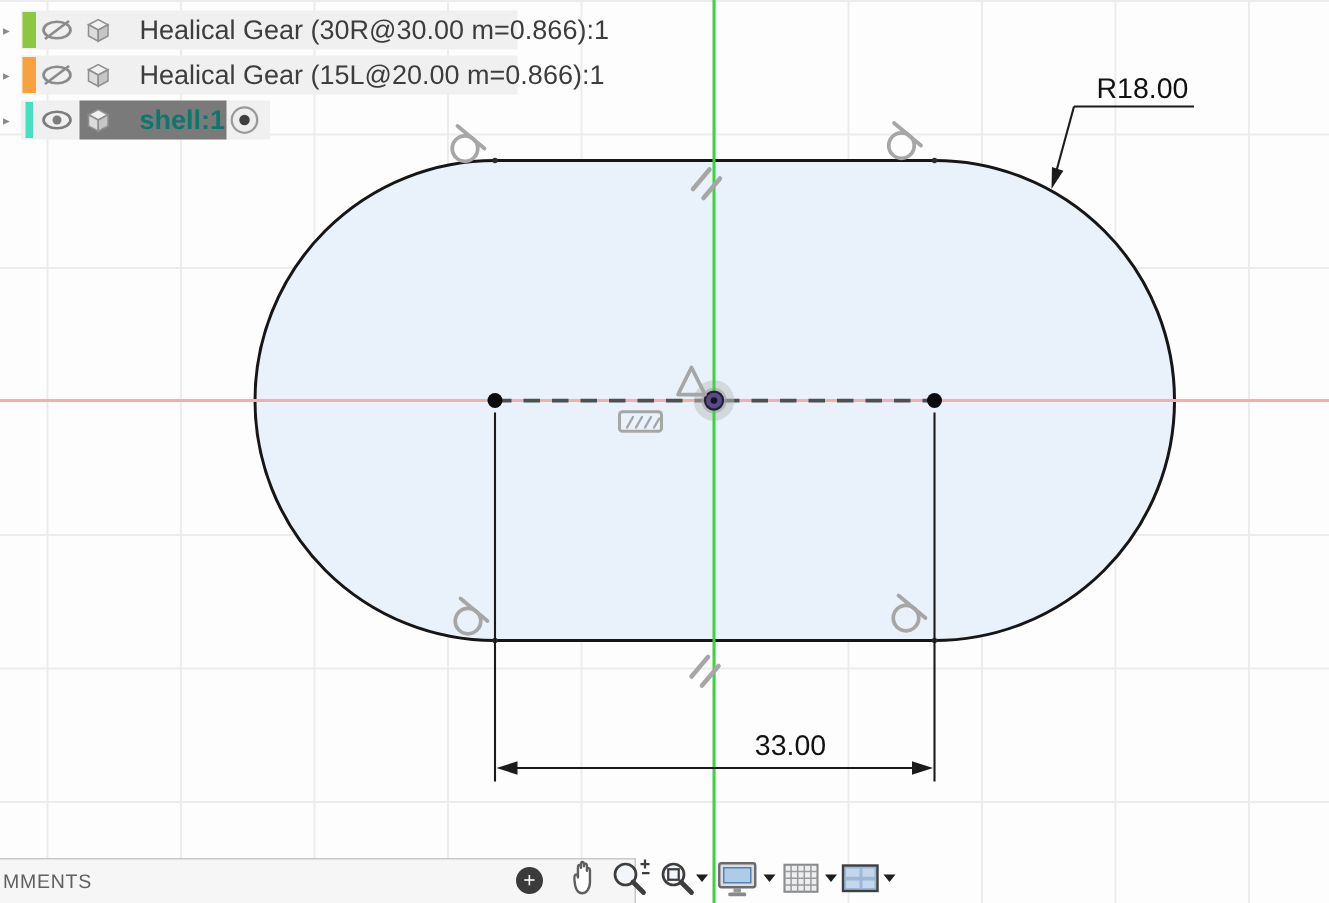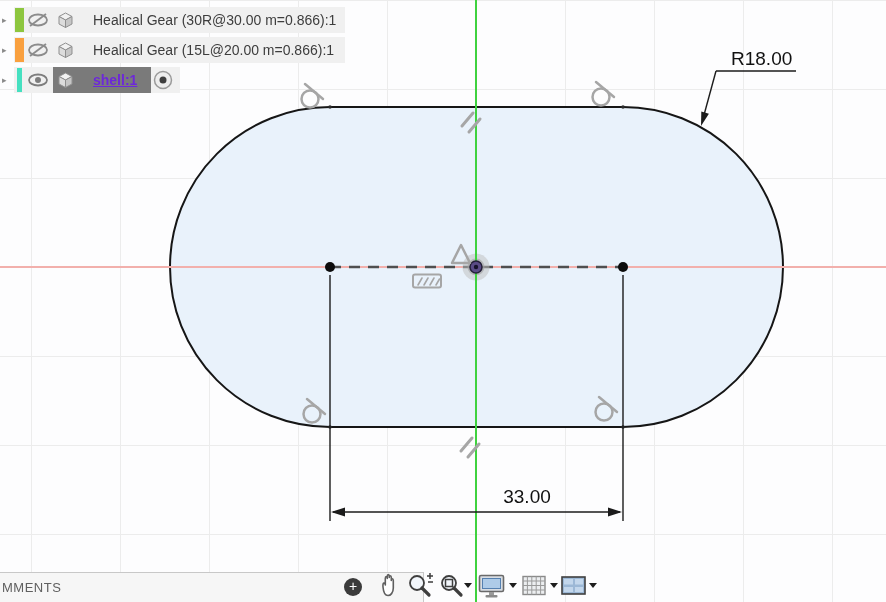--- a/index.html
+++ b/index.html
@@ -21,23 +21,23 @@
   .dimline{stroke:#1b1b1b;stroke-width:1.4;fill:none;}
   .dimtext{font-family:"Liberation Sans",sans-serif;font-size:19px;fill:#111;}
 
   
   .row{position:absolute;left:0;height:26px;}
   .twisty{position:absolute;left:2px;top:8px;font-size:9px;color:#8a8a8a;line-height:10px;}
   .row-bg{position:absolute;top:0;height:26px;background:#f0f0f0;}
   .colorbar{position:absolute;top:1px;height:24px;}
   .eye{position:absolute;left:27px;top:5px;}
   .cube{position:absolute;left:55px;top:3px;}
-  .rowlabel{position:absolute;left:93px;top:0;height:26px;line-height:26px;font-size:14px;color:#3d3d3d;white-space:nowrap;}
+  .rowlabel{position:absolute;left:93px;top:0;height:26px;line-height:26px;font-size:18px;color:#3d3d3d;white-space:nowrap;}
   .sel{position:absolute;left:53px;top:0;width:98px;height:26px;background:#7a7a7a;}
-  .sel-label{color:#6d28d9;font-weight:bold;text-decoration:underline;}
+  .sel-label{color:#0f766e;font-weight:bold;}
   .radio{position:absolute;left:153px;top:3px;}
 
   
   #comments-bar{position:absolute;left:0;top:572px;width:424px;height:30px;background:#f6f6f6;
     border-top:1px solid #c8c8c8;border-right:1px solid #c8c8c8;box-sizing:border-box;}
   #comments-label{position:absolute;left:2px;top:7px;font-size:13px;color:#606060;letter-spacing:.5px;}
   #add-comment{position:absolute;left:344px;top:5px;width:18px;height:18px;border-radius:50%;
     background:#3b3b3b;color:#fff;font-size:14px;line-height:17px;text-align:center;cursor:pointer;}
 
   

